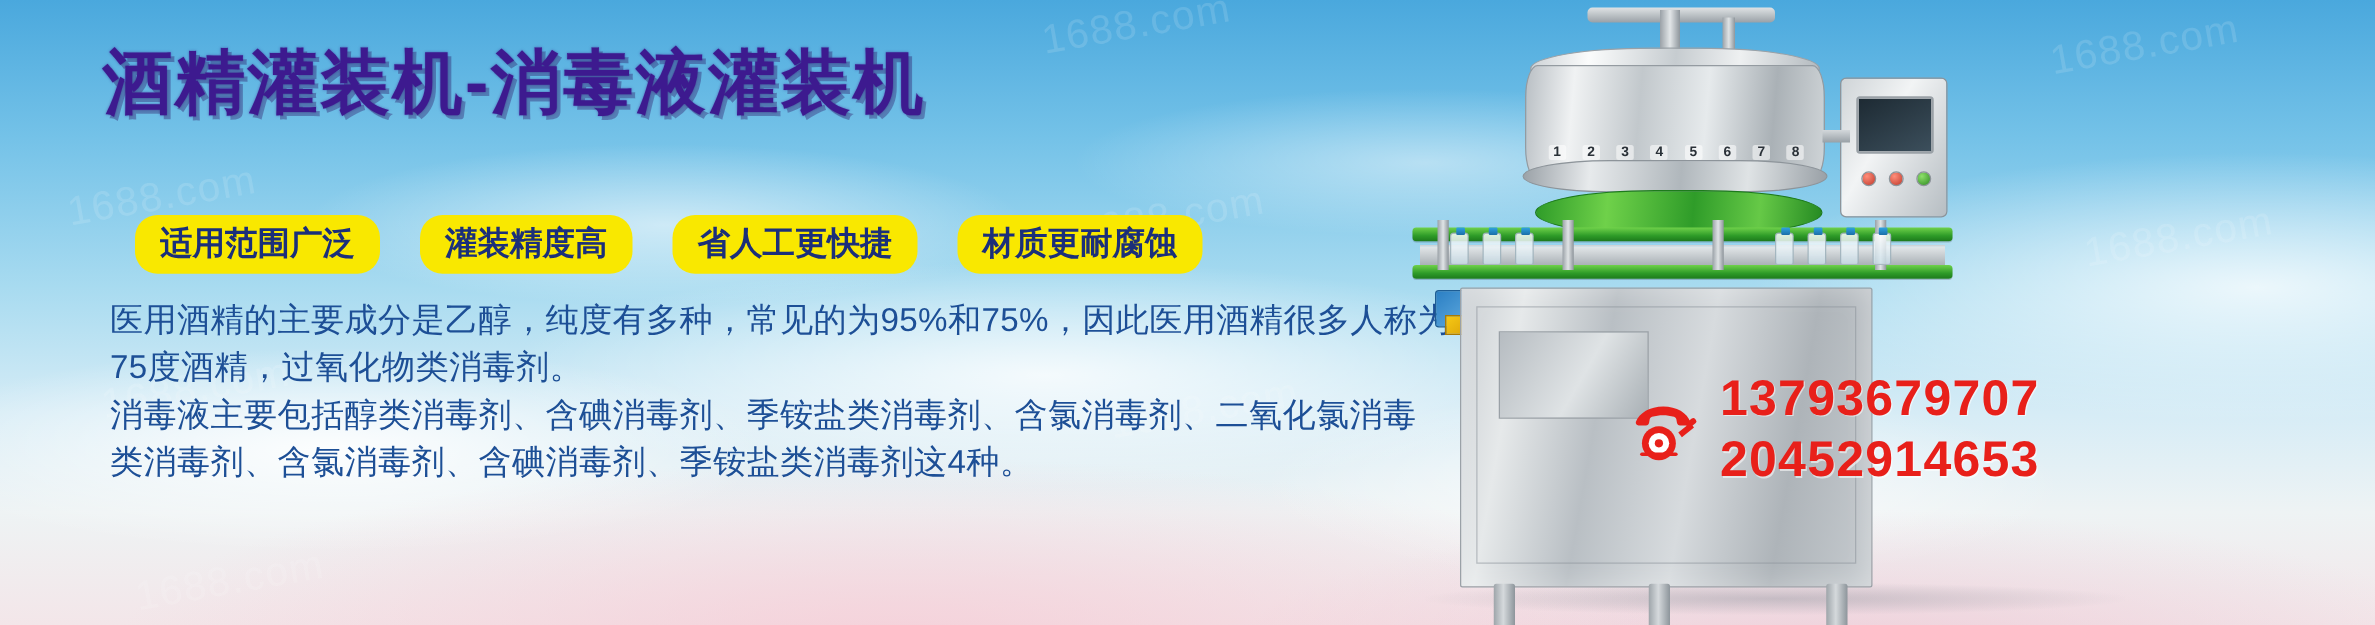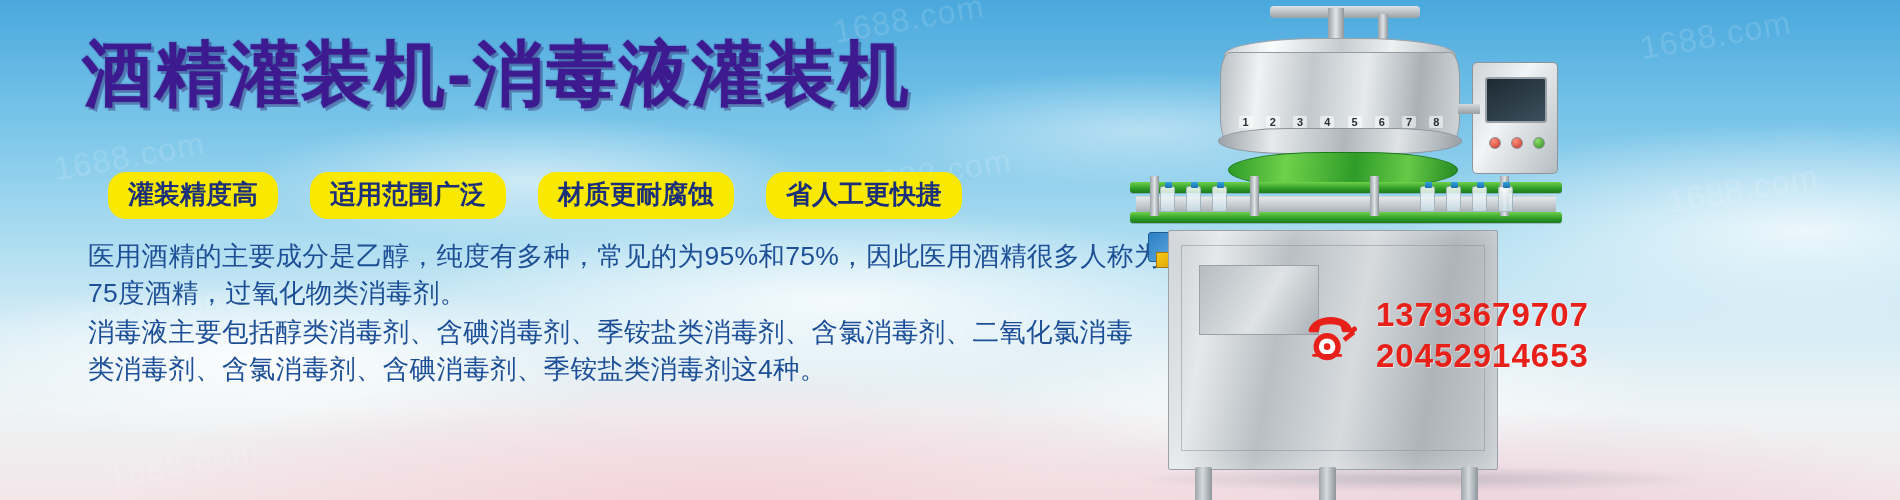--- a/index.html
+++ b/index.html
@@ -39,21 +39,21 @@
     transform:rotate(-10deg) scale(1.25);
     transform-origin:center;
   }
   #watermark span { width:33.33%; text-align:center; white-space:nowrap; }
 
   
   #content { position:absolute; left:0; top:0; width:1150px; height:500px; }
 
   #title {
     position:absolute; left:82px; top:38px;
-    font-size:71px; line-height:1;
+    font-size:56px; line-height:1;
     font-weight:700;
     color:#3d1a8f;
     letter-spacing:2px;
     white-space:nowrap;
     text-shadow:
       3px 3px 0 rgba(40,10,90,.35),
       0 0 2px rgba(60,25,140,.6);
     text-align: right;
   }
 
@@ -235,21 +235,21 @@
   }
 
   
   #phone {
     position:absolute; left:1300px; top:296px;
     display:flex; align-items:center; gap:14px;
   }
   #phone-icon { width:62px; height:62px; flex:none; }
   #phone-nums { display:flex; flex-direction:column; gap:2px; }
   .pnum {
-    font-size:33px; font-weight:700; color:#e8201a;
+    font-size:40px; font-weight:700; color:#e8201a;
     letter-spacing:1px; line-height:1.18;
     text-shadow:1px 1px 0 rgba(255,255,255,.55);
     white-space:nowrap;
   }
 </style>
 </head>
 <body>
 
 <div id="banner">
 
@@ -266,24 +266,24 @@
 
     <span>1688.com</span>
     <span>1688.com</span>
   </div>
 
   <div id="content">
 
     <h1 id="title">酒精灌装机-消毒液灌装机</h1>
 
     <div id="tags">
+      <div class="tag">适用范围广泛</div>
       <div class="tag">灌装精度高</div>
-      <div class="tag">适用范围广泛</div>
+      <div class="tag">省人工更快捷</div>
       <div class="tag">材质更耐腐蚀</div>
-      <div class="tag">省人工更快捷</div>
     </div>
 
     <div id="para">
       <div class="pblock">
         <div class="pline">医用酒精的主要成分是乙醇，纯度有多种，常见的为95%和75%，因此医用酒精很多人称为</div>
         <div class="pline">75度酒精，过氧化物类消毒剂。</div>
       </div>
       <div class="pblock">
         <div class="pline">消毒液主要包括醇类消毒剂、含碘消毒剂、季铵盐类消毒剂、含氯消毒剂、二氧化氯消毒</div>
         <div class="pline">类消毒剂、含氯消毒剂、含碘消毒剂、季铵盐类消毒剂这4种。</div>

